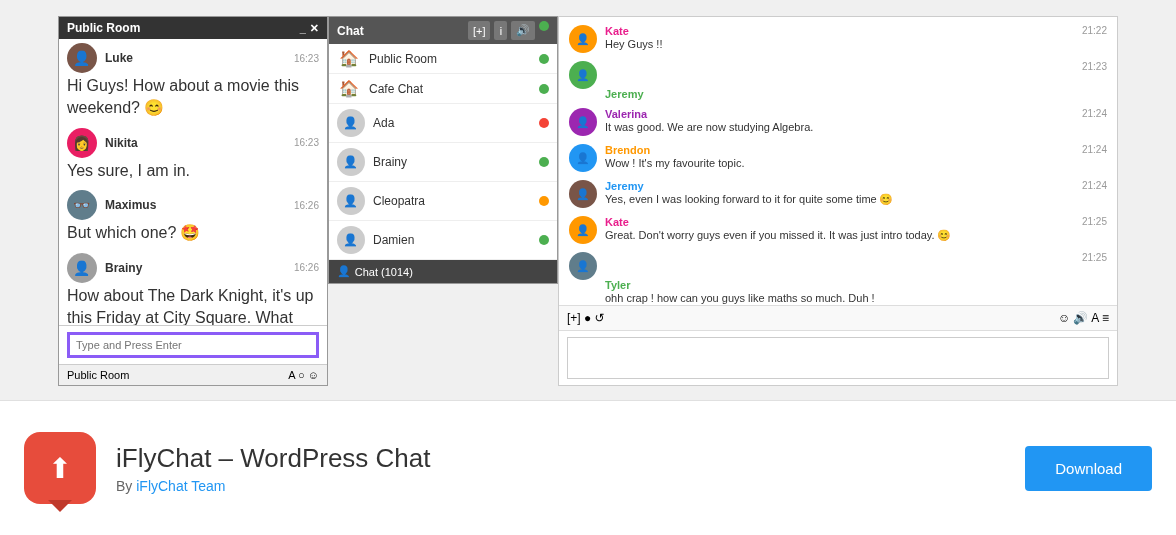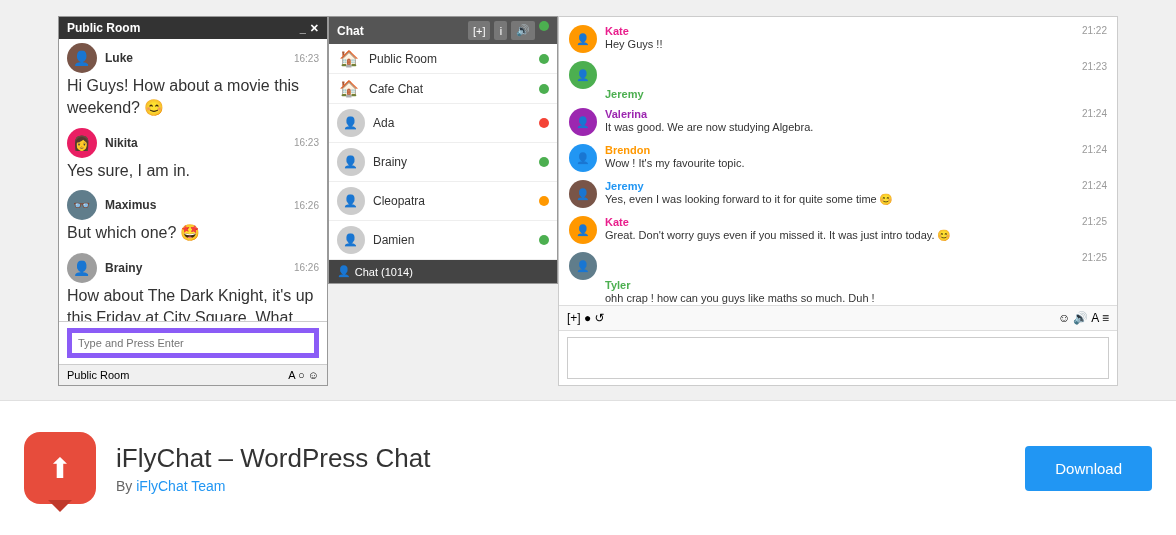--- a/index.html
+++ b/index.html
@@ -89,21 +89,21 @@
       color: #333;
       margin-top: 2px;
       line-height: 1.4;
     }
     .input-area {
       border-top: 1px solid #ccc;
       padding: 6px 8px;
     }
     .input-area input {
       width: 100%;
-      border: 5px solid #8b5cf6;
+      border: 3px solid #8b5cf6;
       padding: 4px 6px;
       font-size: 11px;
       color: #999;
       outline: none;
     }
     .panel-footer {
       background: #f0f0f0;
       border-top: 1px solid #ccc;
       padding: 4px 8px;
       display: flex;

